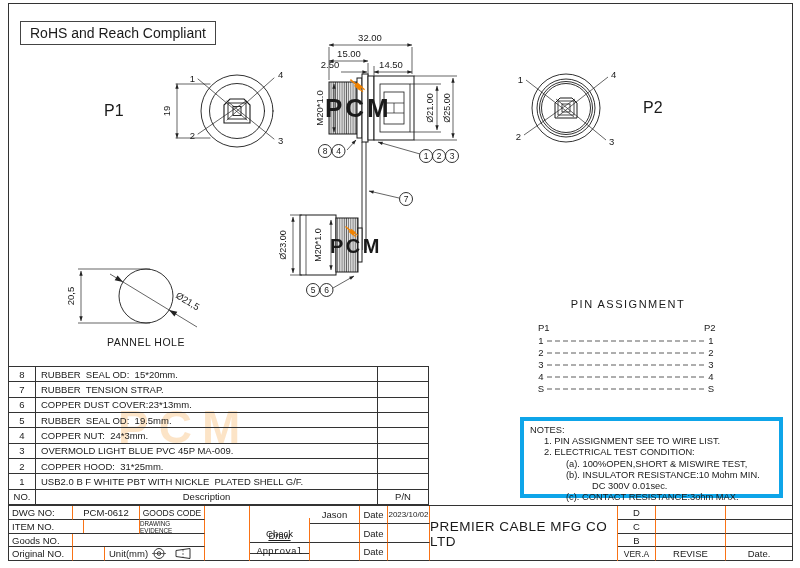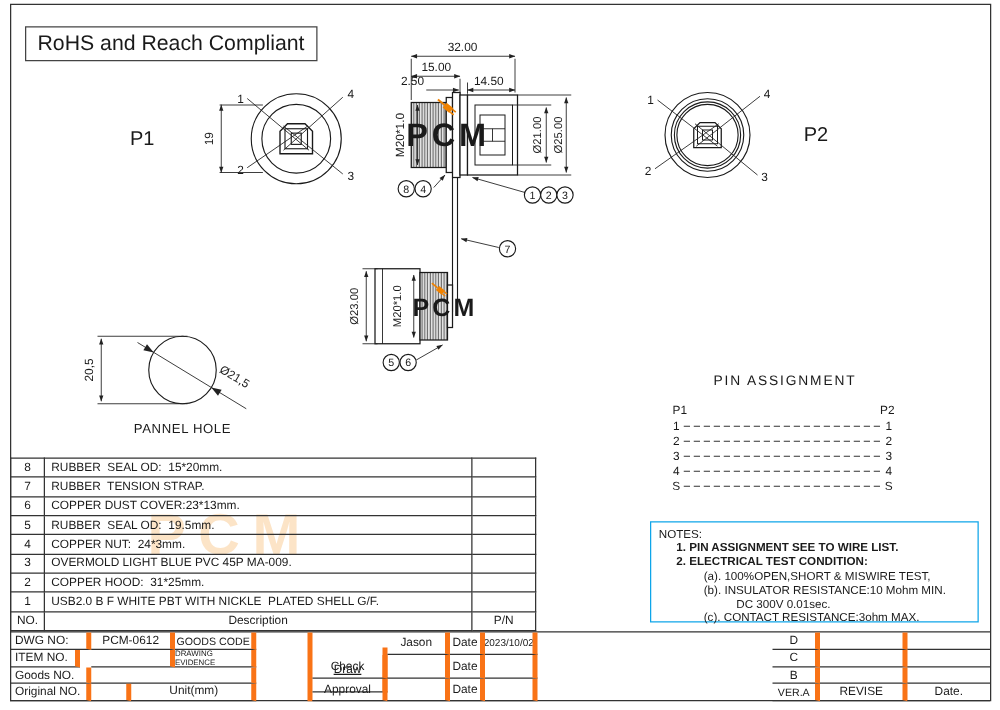--- a/index.html
+++ b/index.html
@@ -1,42 +1,42 @@
 <!DOCTYPE html>
 <html><head>
 <meta charset="utf-8">
 <style>
   html,body{margin:0;padding:0;background:#fff;}
   .page{position:relative;width:800px;height:568px;background:#fff;overflow:hidden;
         font-family:"Liberation Sans",sans-serif;color:#1a1a1a;}
   .frame{position:absolute;left:8px;top:3px;width:783px;height:556px;border:1px solid #333;}
-  .rohs{position:absolute;left:20px;top:21px;border:1px solid #444;padding:3px 9px;font-size:17px;background:#fff;}
+  .rohs{position:absolute;left:20px;top:21px;border:1px solid #444;padding:3px 9px;font-size:14px;background:#fff;}
   svg.draw{position:absolute;left:0;top:0;}
   svg text{fill:#1a1a1a;font-family:"Liberation Sans",sans-serif;}
   .dt{font-size:9.5px;}
   .vlabel{font-size:16px;}
   .bal{font-size:8.5px;text-anchor:middle;}
   .pinrow{font-size:9.5px;}
   
   .ghost{position:absolute;left:118px;top:400px;font-size:46px;font-weight:bold;
          color:rgba(240,130,0,0.22);letter-spacing:10px;}
   
   table.parts{position:absolute;left:8px;top:366px;width:421px;height:139px;
               border-collapse:collapse;table-layout:fixed;font-size:9.5px;}
   table.parts td{border:1px solid #333;padding:0 0 0 5px;white-space:pre;overflow:hidden;}
   table.parts td.no{width:26px;text-align:center;padding:0;}
   table.parts td.pn{width:50px;text-align:center;padding:0;}
   table.parts td.hdr{text-align:center;padding:0;}
   
-  .notes{position:absolute;left:520px;top:417px;width:263px;height:81px;border:1px solid #0ea5e9;
+  .notes{position:absolute;left:520px;top:417px;width:263px;height:81px;border:4px solid #0ea5e9;
          font-size:9.3px;line-height:11.2px;padding:4px 6px;box-sizing:border-box;}
-  .n0{margin-left:0;} .n1{margin-left:14px;font-weight:bold;} .n2{margin-left:36px;} .n3{margin-left:62px;}
+  .n0{margin-left:0;} .n1{margin-left:14px;} .n2{margin-left:36px;} .n3{margin-left:62px;}
   
   .tb{position:absolute;left:8px;top:505px;width:784px;height:55px;border-top:1px solid #333;font-size:9.5px;}
-  .cell{position:absolute;border-right:4px solid #f97316;border-bottom:1px solid #333;
+  .cell{position:absolute;border-right:1px solid #f97316;border-bottom:1px solid #333;
         display:flex;align-items:center;box-sizing:border-box;overflow:hidden;background:transparent;}
   .cell.c{justify-content:center;}
   .cell.l{padding-left:4px;}
   .tiny{font-size:6.3px;}
   .company{font-size:13.5px;letter-spacing:0.5px;}
   .datev{font-size:8px;}
   .ver{font-size:8.5px;}
 </style>
 </head>
 <body>
@@ -331,55 +331,56 @@
     <div class="n2">(c). CONTACT RESISTANCE:3ohm MAX.</div>
   </div>
 
   <div class="tb">
 
     <div class="cell l" style="left:0;top:0;width:65px;height:14px;">DWG NO:</div>
     <div class="cell c" style="left:65px;top:0;width:67px;height:14px;">PCM-0612</div>
     <div class="cell c" style="left:132px;top:0;width:65px;height:14px;font-size:8.5px;">GOODS CODE</div>
     <div class="cell" style="left:197px;top:0;width:45px;height:55px;border-bottom:none;"></div>
 
-    <div class="cell l" style="left:0;top:14px;width:56px;height:14px;">ITEM NO.</div>
+    <div class="cell l" style="left:0;top:14px;width:76px;height:14px;">ITEM NO.</div>
     <div class="cell c" style="left:65px;top:14px;width:67px;height:14px;"></div>
     <div class="cell c tiny" style="left:132px;top:14px;width:65px;height:14px;">DRAWING EVIDENCE</div>
 
     <div class="cell l" style="left:0;top:28px;width:65px;height:13px;">Goods NO.</div>
     <div class="cell" style="left:65px;top:28px;width:132px;height:13px;"></div>
 
     <div class="cell l" style="left:0;top:41px;width:65px;height:14px;">Original NO.</div>
     <div class="cell" style="left:65px;top:41px;width:32px;height:14px;"></div>
-    <div class="cell l" style="left:97px;top:41px;width:100px;height:14px;gap:4px;flex-direction:column;">
+    <div class="cell l" style="left:97px;top:41px;width:100px;height:14px;gap:4px;">
       <span>Unit(mm)</span>
       <svg width="46" height="13" viewBox="0 0 46 13">
         <circle cx="7" cy="6.5" r="5" fill="none" stroke="#333" stroke-width="1"></circle>
         <circle cx="7" cy="6.5" r="1.8" fill="none" stroke="#333" stroke-width="1"></circle>
         <line x1="0" y1="6.5" x2="14" y2="6.5" stroke="#333" stroke-width="0.7"></line>
         <path d="M24,3.5 L38,1.5 L38,11.5 L24,9.5 Z" fill="none" stroke="#333" stroke-width="1"></path>
         <line x1="31" y1="2.5" x2="31" y2="10.5" stroke="#333" stroke-width="0.7" stroke-dasharray="2 1.5"></line>
       </svg>
     </div>
 
     <div class="cell c" style="left:242px;top:12px;width:60px;height:36px;text-decoration:underline;">Draw</div>
     <div class="cell c" style="left:302px;top:0;width:50px;height:18px;">Jason</div>
     <div class="cell c" style="left:352px;top:0;width:28px;height:18px;">Date</div>
     <div class="cell c datev" style="left:380px;top:0;width:42px;height:18px;">2023/10/02</div>
 
     <div class="cell c" style="left:242px;top:18px;width:60px;height:19px;">Check</div>
     <div class="cell c" style="left:302px;top:18px;width:50px;height:19px;"></div>
     <div class="cell c" style="left:352px;top:18px;width:28px;height:19px;">Date</div>
     <div class="cell c" style="left:380px;top:18px;width:42px;height:19px;"></div>
 
-    <div class="cell c" style="left:242px;top:37px;width:60px;height:18px;">Approval</div>
+    <div class="cell c" style="left:242px;top:37px;width:60px;height:18px;font-family:Liberation Mono, monospace;">Approval</div>
     <div class="cell c" style="left:302px;top:37px;width:50px;height:18px;"></div>
     <div class="cell c" style="left:352px;top:37px;width:28px;height:18px;">Date</div>
     <div class="cell c" style="left:380px;top:37px;width:42px;height:18px;"></div>
 
+    <div class="cell c company" style="left:422px;top:0;width:188px;height:55px;border-bottom:none;">PREMIER CABLE MFG CO LTD</div>
 
     <div class="cell c" style="left:610px;top:0;width:38px;height:14px;">D</div>
     <div class="cell" style="left:648px;top:0;width:70px;height:14px;"></div>
     <div class="cell" style="left:718px;top:0;width:66px;height:14px;border-right:none;"></div>
 
     <div class="cell c" style="left:610px;top:14px;width:38px;height:14px;">C</div>
     <div class="cell" style="left:648px;top:14px;width:70px;height:14px;"></div>
     <div class="cell" style="left:718px;top:14px;width:66px;height:14px;border-right:none;"></div>
 
     <div class="cell c" style="left:610px;top:28px;width:38px;height:13px;">B</div>

